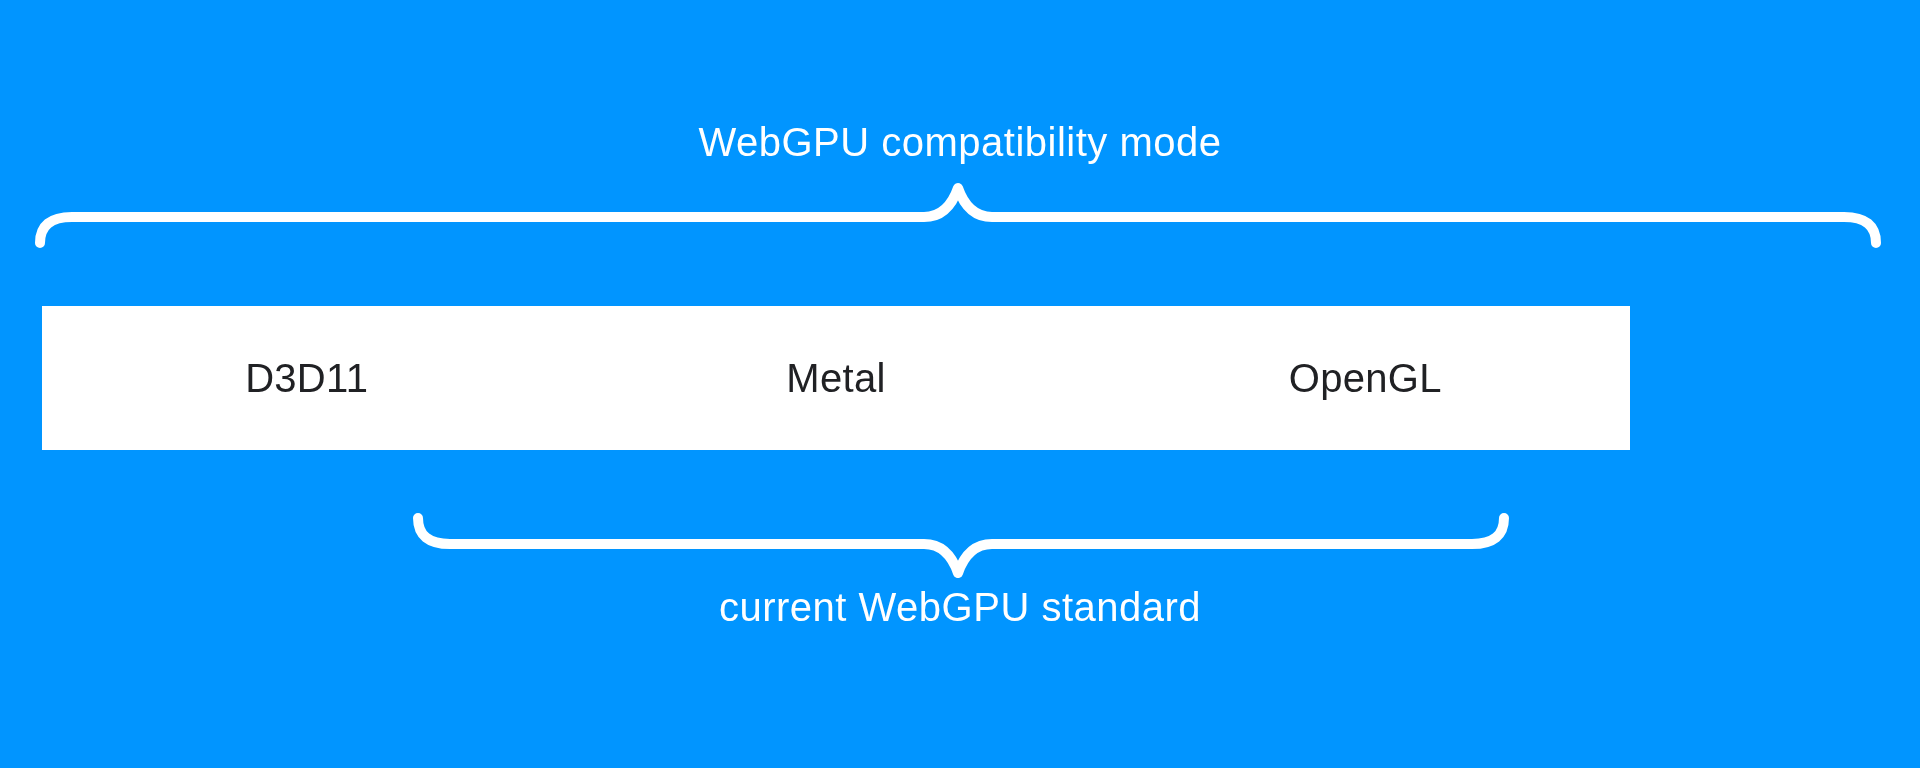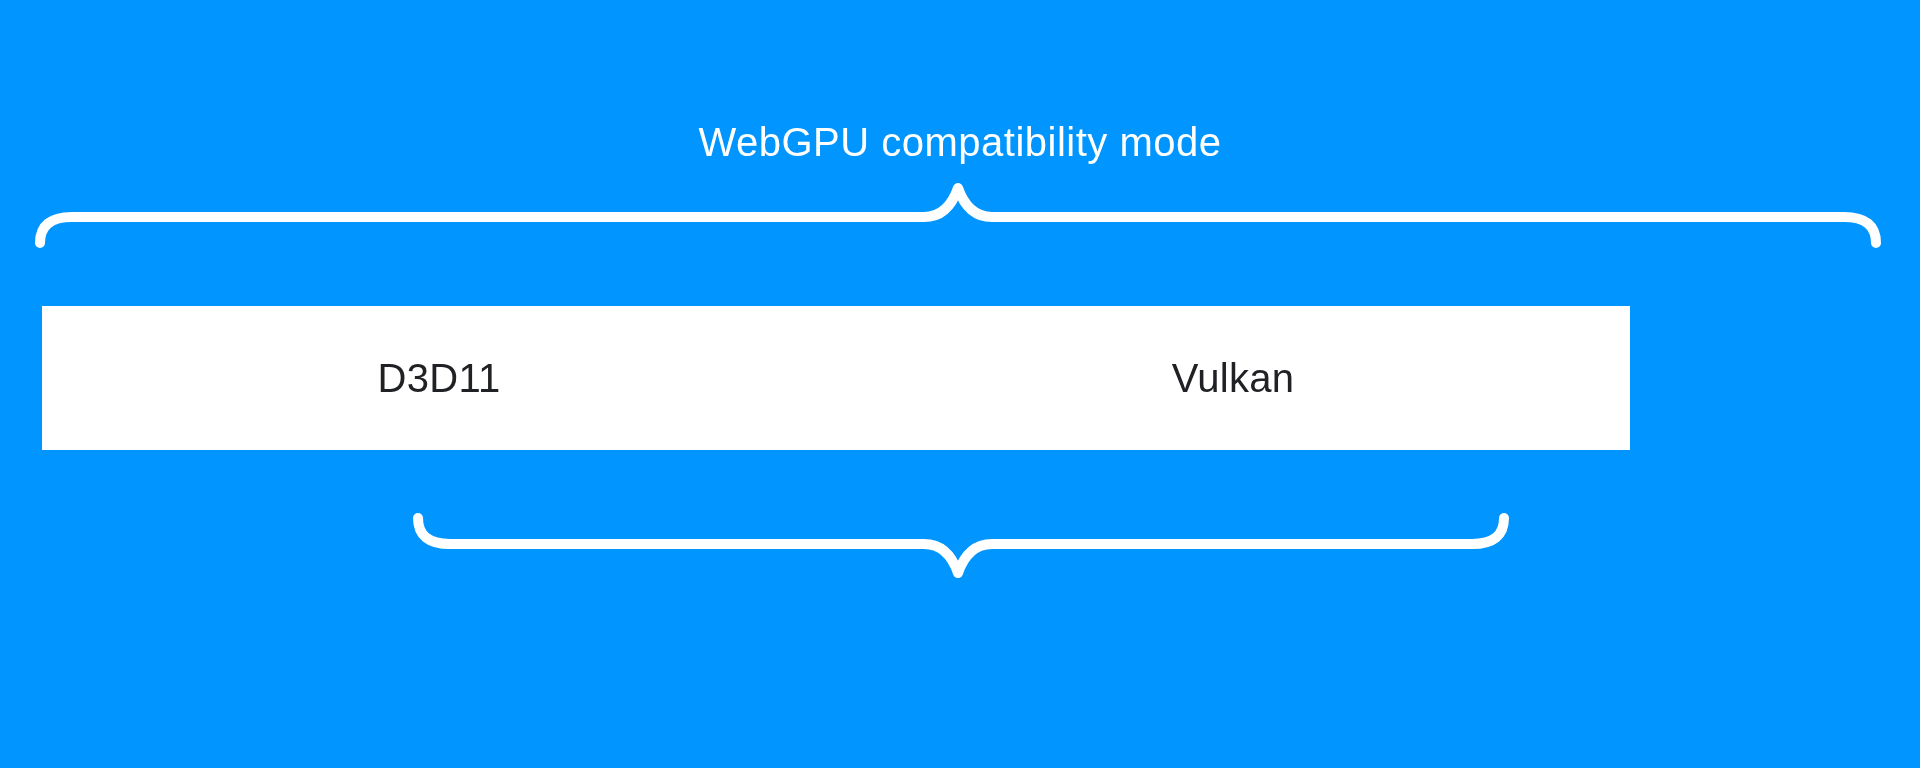--- a/index.html
+++ b/index.html
@@ -73,18 +73,22 @@
     <path d="M 40 243 Q 40 217 72 217 L 924 217 Q 948 217 958 188 Q 968 217 992 217 L 1844 217 Q 1876 217 1876 243" fill="none" stroke="#ffffff" stroke-width="10" stroke-linecap="round" stroke-linejoin="round"></path>
 
     <path d="M 418 518 Q 418 544 450 544 L 924 544 Q 948 544 958 573 Q 968 544 992 544 L 1472 544 Q 1504 544 1504 518" fill="none" stroke="#ffffff" stroke-width="10" stroke-linecap="round" stroke-linejoin="round"></path>
   </svg>
 
   <div class="boxes-row">
     <div class="backend-box">
       <span>D3D11</span>
     </div>
     <div class="backend-box">
-      <span>Vulkan</span>
+      <span>Metal</span>
+    </div>
+    <div class="backend-box">
+      <span>OpenGL</span>
     </div>
   </div>
 
+  <div class="group-label bottom">current WebGPU standard</div>
 
 </div>
 
 </body></html>

